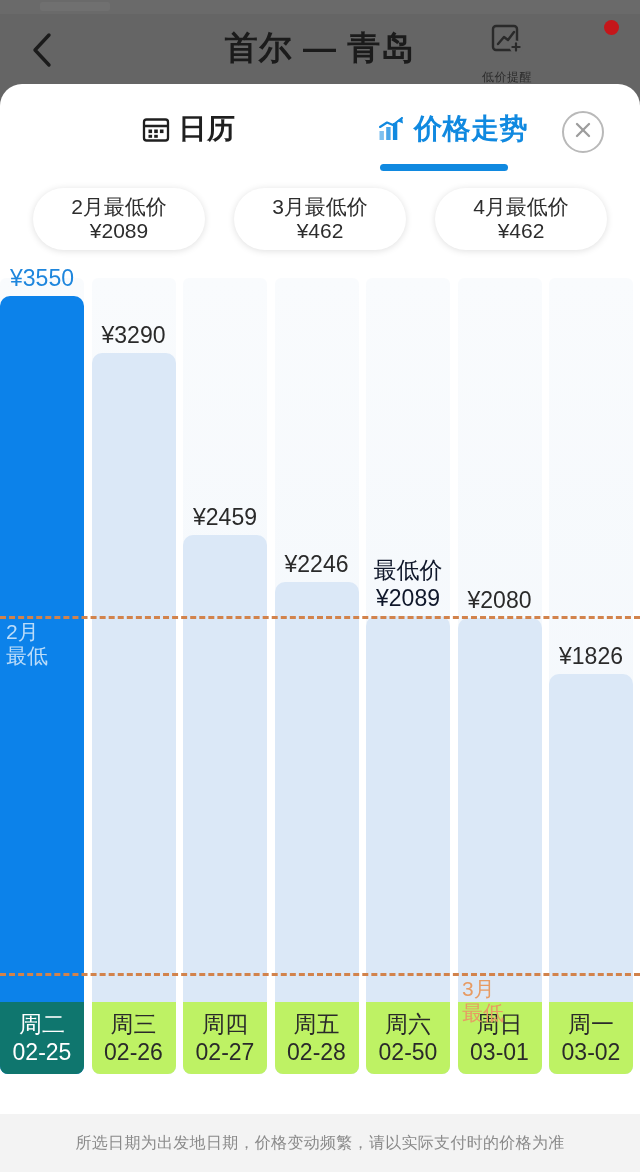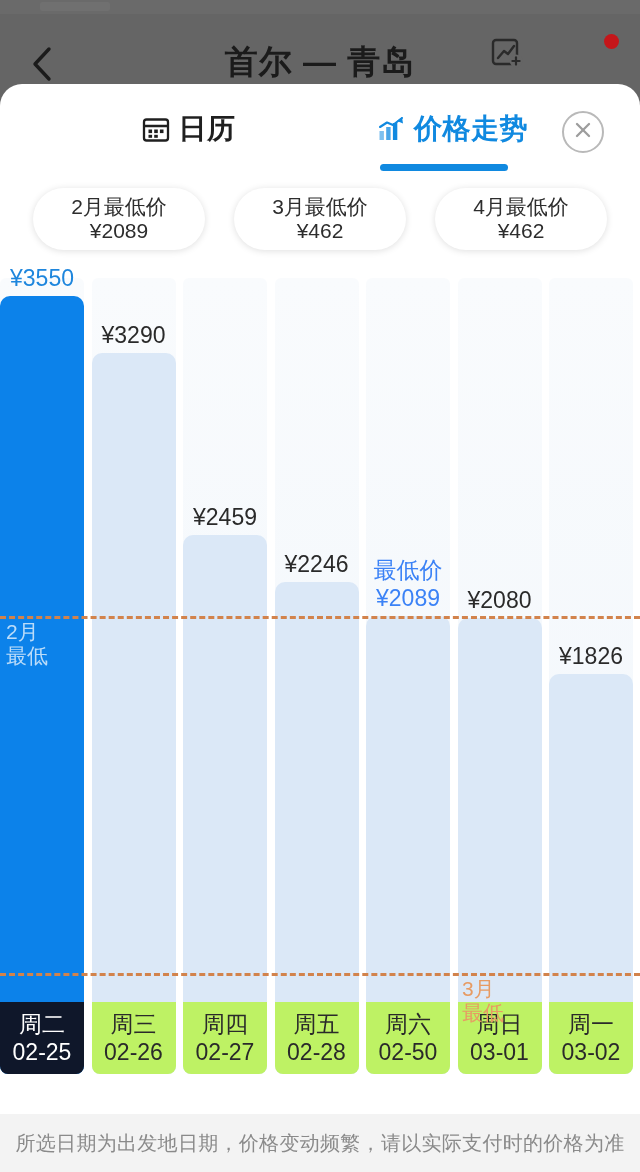--- a/index.html
+++ b/index.html
@@ -27,21 +27,21 @@
     background: #6b6b6b;
     opacity: .85;
   }
   .statusbar .sb-ghost {
     position: absolute; left: 40px; top: 2px;
     width: 70px; height: 9px;
     background: rgba(120,120,120,.55);
     border-radius: 2px;
   }
   .nav {
-    position: absolute; left: 0; top: 28px;
+    position: absolute; left: 0; top: 14px;
     width: 624px; height: 76px;
   }
   .back-icon {
     position: absolute; left: 22px; top: 16px;
     width: 40px; height: 40px;
     display: flex; align-items: center; justify-content: center;
   }
   .back-icon svg { display:block; }
   .nav-title {
     position: absolute; left: 0; top: 12px;
@@ -151,34 +151,34 @@
     border-radius: 10px 10px 8px 8px;
   }
   .bar.active { background: #0c82ea; }
   .bar-label {
     position: absolute; left: 0; width: 84px;
     text-align: center;
     font-size: 23px; color: #2a2a2a;
     white-space: nowrap;
   }
   .bar-label.active-lbl { color: #1e86dd; }
-  .bar-label.lowest { color: #3b82f6; line-height: 1.22; }
+  .bar-label.lowest { color: #0f172a; line-height: 1.22; }
   .bar-label .tag { display:block; font-size: 23px; }
 
   
   .day {
     position: absolute; left: 0; bottom: 0;
     width: 84px; height: 72px;
     border-radius: 0 0 8px 8px;
     display:flex; flex-direction: column;
     align-items:center; justify-content:center;
     line-height: 1.22;
     background: #bef264;
   }
-  .day.active { background: #0f172a; }
+  .day.active { background: #0f766e; }
   .day .d-week { font-size: 23px; color: #2a2a2a; }
   .day .d-date { font-size: 23px; color: #2a2a2a; }
   .day.active .d-week, .day.active .d-date { color: #ffffff; }
 
   
   .dashline {
     position: absolute; left: 0; width: 640px;
     height: 0;
     border-top: 3px dashed #d2834c;
   }
@@ -191,21 +191,21 @@
   .dash-tag.mar { color: #e79b63; left: 462px; }
 
   
   .footer {
     position: absolute; left: 0; top: 1114px;
     width: 640px; height: 58px;
     background: #f3f3f3;
     display: flex; align-items: center; justify-content: center;
   }
   .footer .f-text {
-    font-size: 20px; color: #8a8a8a; letter-spacing: .3px;
+    font-size: 16px; color: #8a8a8a; letter-spacing: .3px;
   }
 </style>
 </head>
 <body>
 
 <div id="app">
 
   <div class="backdrop">
     <div class="statusbar">
       <div class="sb-ghost"></div>

